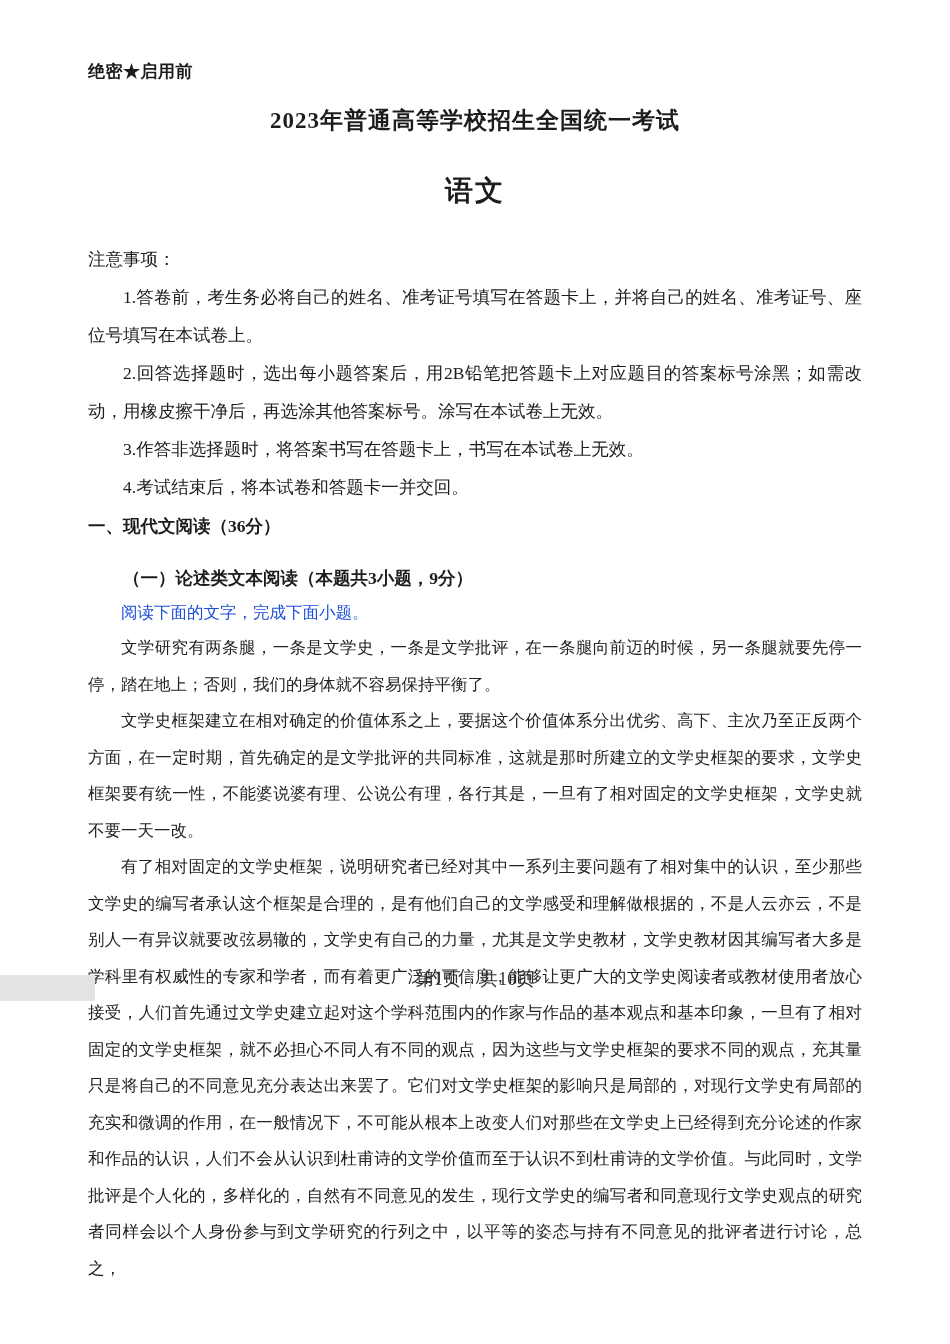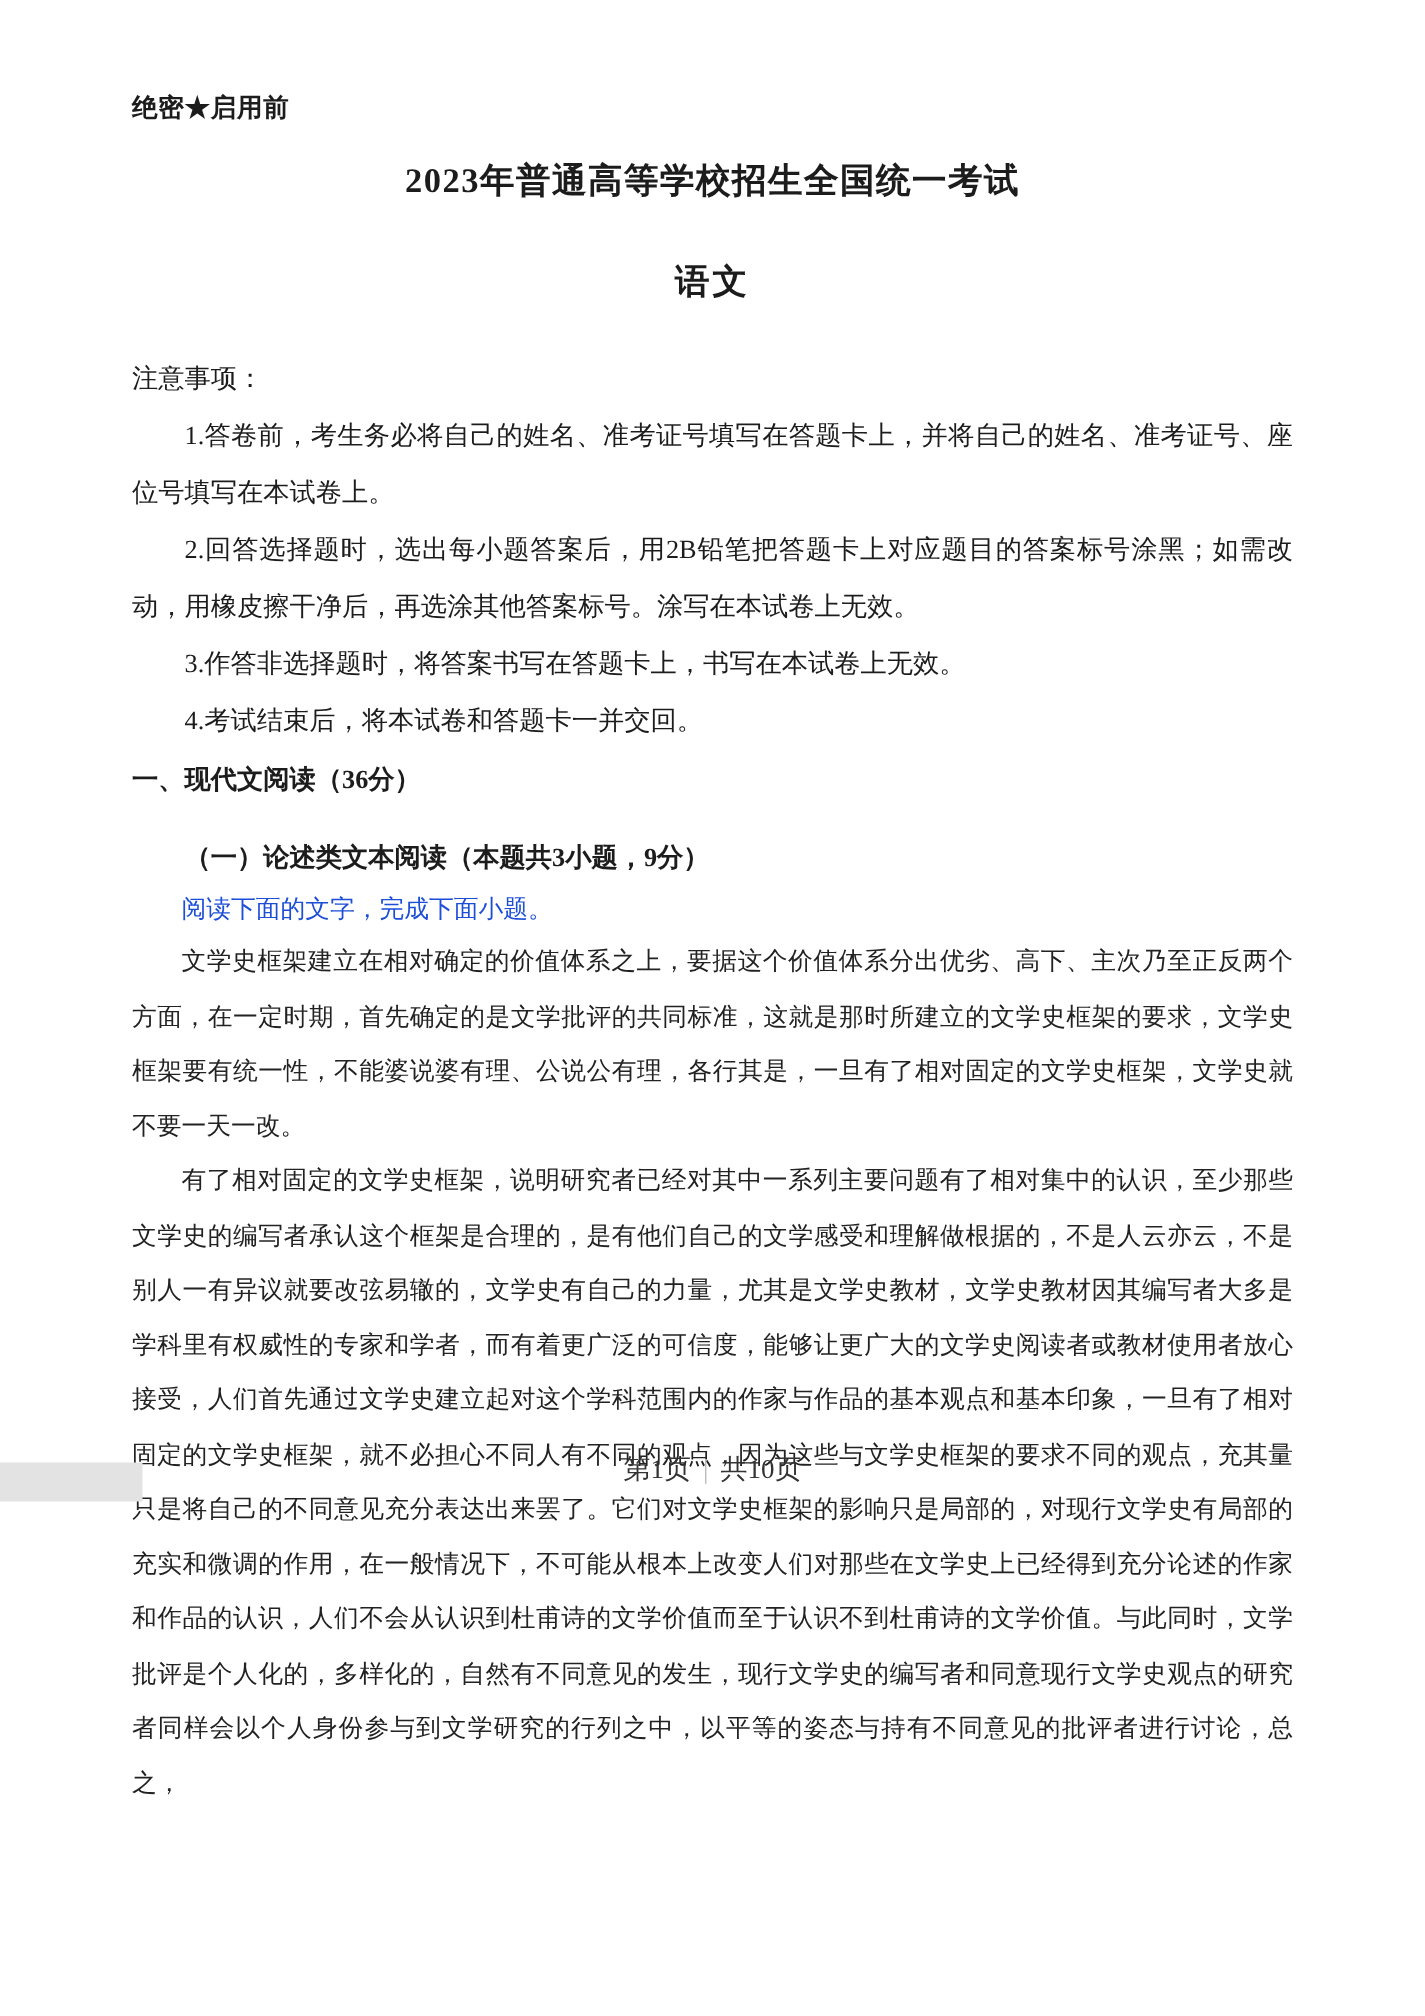--- a/index.html
+++ b/index.html
@@ -28,21 +28,21 @@
   .exam-title {
     text-align: center;
     font-size: 23px;
     font-weight: bold;
     letter-spacing: 1px;
     margin-bottom: 36px;
     margin-top: 13px;
   }
   .exam-subject {
     text-align: center;
-    font-size: 23px;
+    font-size: 28px;
     font-weight: bold;
     letter-spacing: 2px;
     margin-bottom: 30px;
   }
   .notice-heading {
     font-weight: normal;
     font-size: 17.5px;
     line-height: 38px;
   }
   .notice-item {
@@ -120,20 +120,21 @@
     <p class="notice-item">4.考试结束后，将本试卷和答题卡一并交回。</p>
   </div>
 
   <div class="section-heading">一、现代文阅读（36分）</div>
 
   <div class="subsection-heading">（一）论述类文本阅读（本题共3小题，9分）</div>
 
   <p class="instruction">阅读下面的文字，完成下面小题。</p>
 
   <div>
+    <p class="body-para">文学研究有两条腿，一条是文学史，一条是文学批评，在一条腿向前迈的时候，另一条腿就要先停一停，踏在地上；否则，我们的身体就不容易保持平衡了。</p>
     <p class="body-para">文学史框架建立在相对确定的价值体系之上，要据这个价值体系分出优劣、高下、主次乃至正反两个方面，在一定时期，首先确定的是文学批评的共同标准，这就是那时所建立的文学史框架的要求，文学史框架要有统一性，不能婆说婆有理、公说公有理，各行其是，一旦有了相对固定的文学史框架，文学史就不要一天一改。</p>
     <p class="body-para">有了相对固定的文学史框架，说明研究者已经对其中一系列主要问题有了相对集中的认识，至少那些文学史的编写者承认这个框架是合理的，是有他们自己的文学感受和理解做根据的，不是人云亦云，不是别人一有异议就要改弦易辙的，文学史有自己的力量，尤其是文学史教材，文学史教材因其编写者大多是学科里有权威性的专家和学者，而有着更广泛的可信度，能够让更广大的文学史阅读者或教材使用者放心接受，人们首先通过文学史建立起对这个学科范围内的作家与作品的基本观点和基本印象，一旦有了相对固定的文学史框架，就不必担心不同人有不同的观点，因为这些与文学史框架的要求不同的观点，充其量只是将自己的不同意见充分表达出来罢了。它们对文学史框架的影响只是局部的，对现行文学史有局部的充实和微调的作用，在一般情况下，不可能从根本上改变人们对那些在文学史上已经得到充分论述的作家和作品的认识，人们不会从认识到杜甫诗的文学价值而至于认识不到杜甫诗的文学价值。与此同时，文学批评是个人化的，多样化的，自然有不同意见的发生，现行文学史的编写者和同意现行文学史观点的研究者同样会以个人身份参与到文学研究的行列之中，以平等的姿态与持有不同意见的批评者进行讨论，总之，</p>
   </div>
 
   <div class="corner-shade"></div>
 
   <div class="footer">
     <span>第1页</span><span class="sep">|</span><span>共10页</span>
   </div>
 

